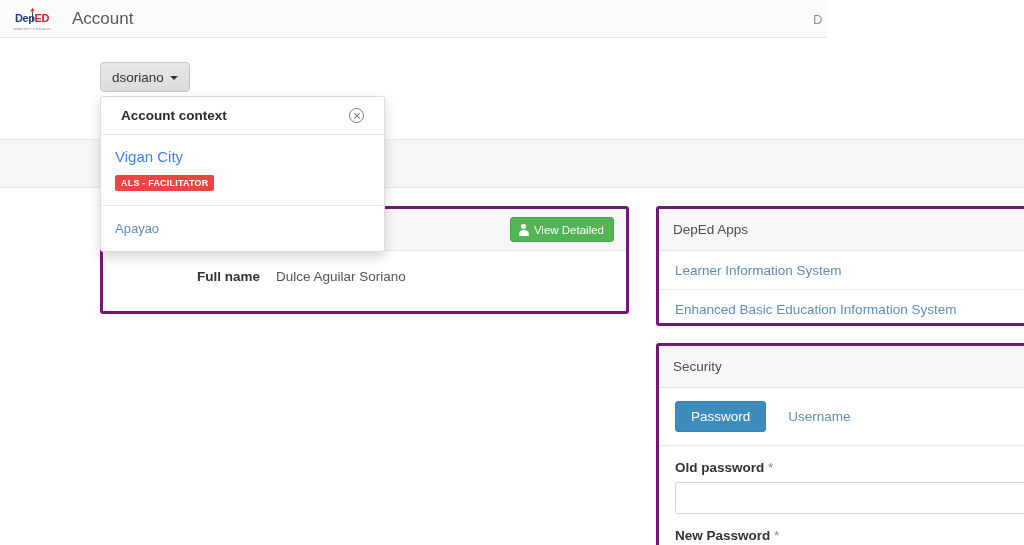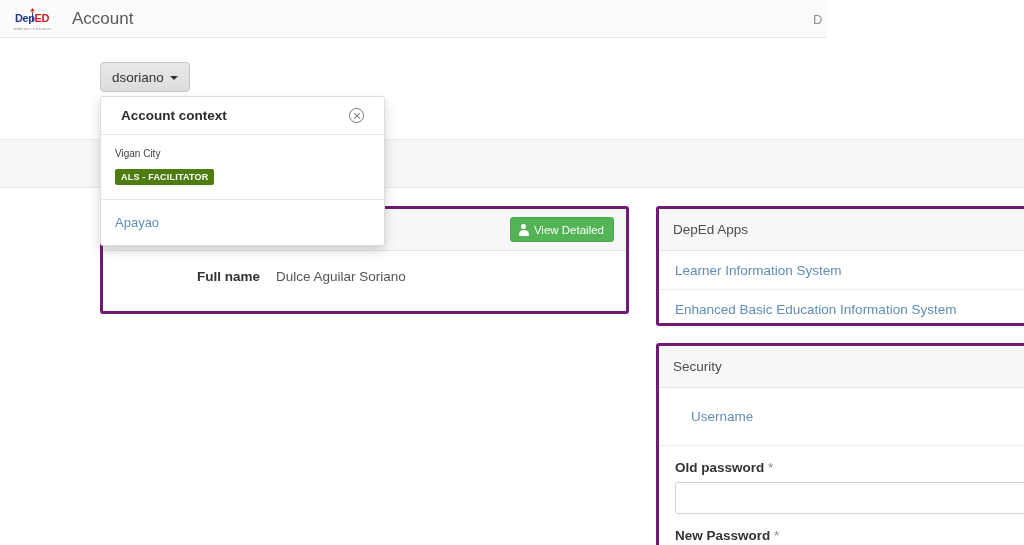--- a/index.html
+++ b/index.html
@@ -137,27 +137,27 @@
     background: #7a7a7a;
   }
   .ctx-close::before { transform: translate(-50%,-50%) rotate(45deg); }
   .ctx-close::after  { transform: translate(-50%,-50%) rotate(-45deg); }
 
   .ctx-item-current {
     padding: 13px 14px 14px 14px;
     border-bottom: 1px solid #e7e7e7;
   }
   .ctx-item-name {
-    font-size: 10px;
-    color: #404040;
+    font-size: 15px;
+    color: #3b82f6;
     margin-bottom: 7px;
   }
   .ctx-badge {
     display: inline-block;
-    background: #4d7c0f;
+    background: #ef4444;
     color: #ffffff;
     font-size: 9px;
     font-weight: bold;
     letter-spacing: 0.2px;
     padding: 3px 6px 3px 6px;
     border-radius: 2px;
     line-height: 10px;
   }
   .ctx-item-link-row {
     padding: 13px 14px 14px 14px;
@@ -366,20 +366,21 @@
   <div class="list-row">
     <a class="list-link">Enhanced Basic Education Information System</a>
   </div>
 </div>
 
 <div class="panel" id="panel-security">
   <div class="panel-heading">
     <span class="panel-heading-title">Security</span>
   </div>
   <div class="tabs-row">
+    <button class="tab-btn-active">Password</button>
     <button class="tab-btn-inactive">Username</button>
   </div>
   <div class="form-area">
     <div class="field-group">
       <div class="field-label">
         <span>Old password</span>
         <span class="req-star">*</span>
       </div>
       <input class="text-input" type="password" placeholder="" style="">
     </div>

